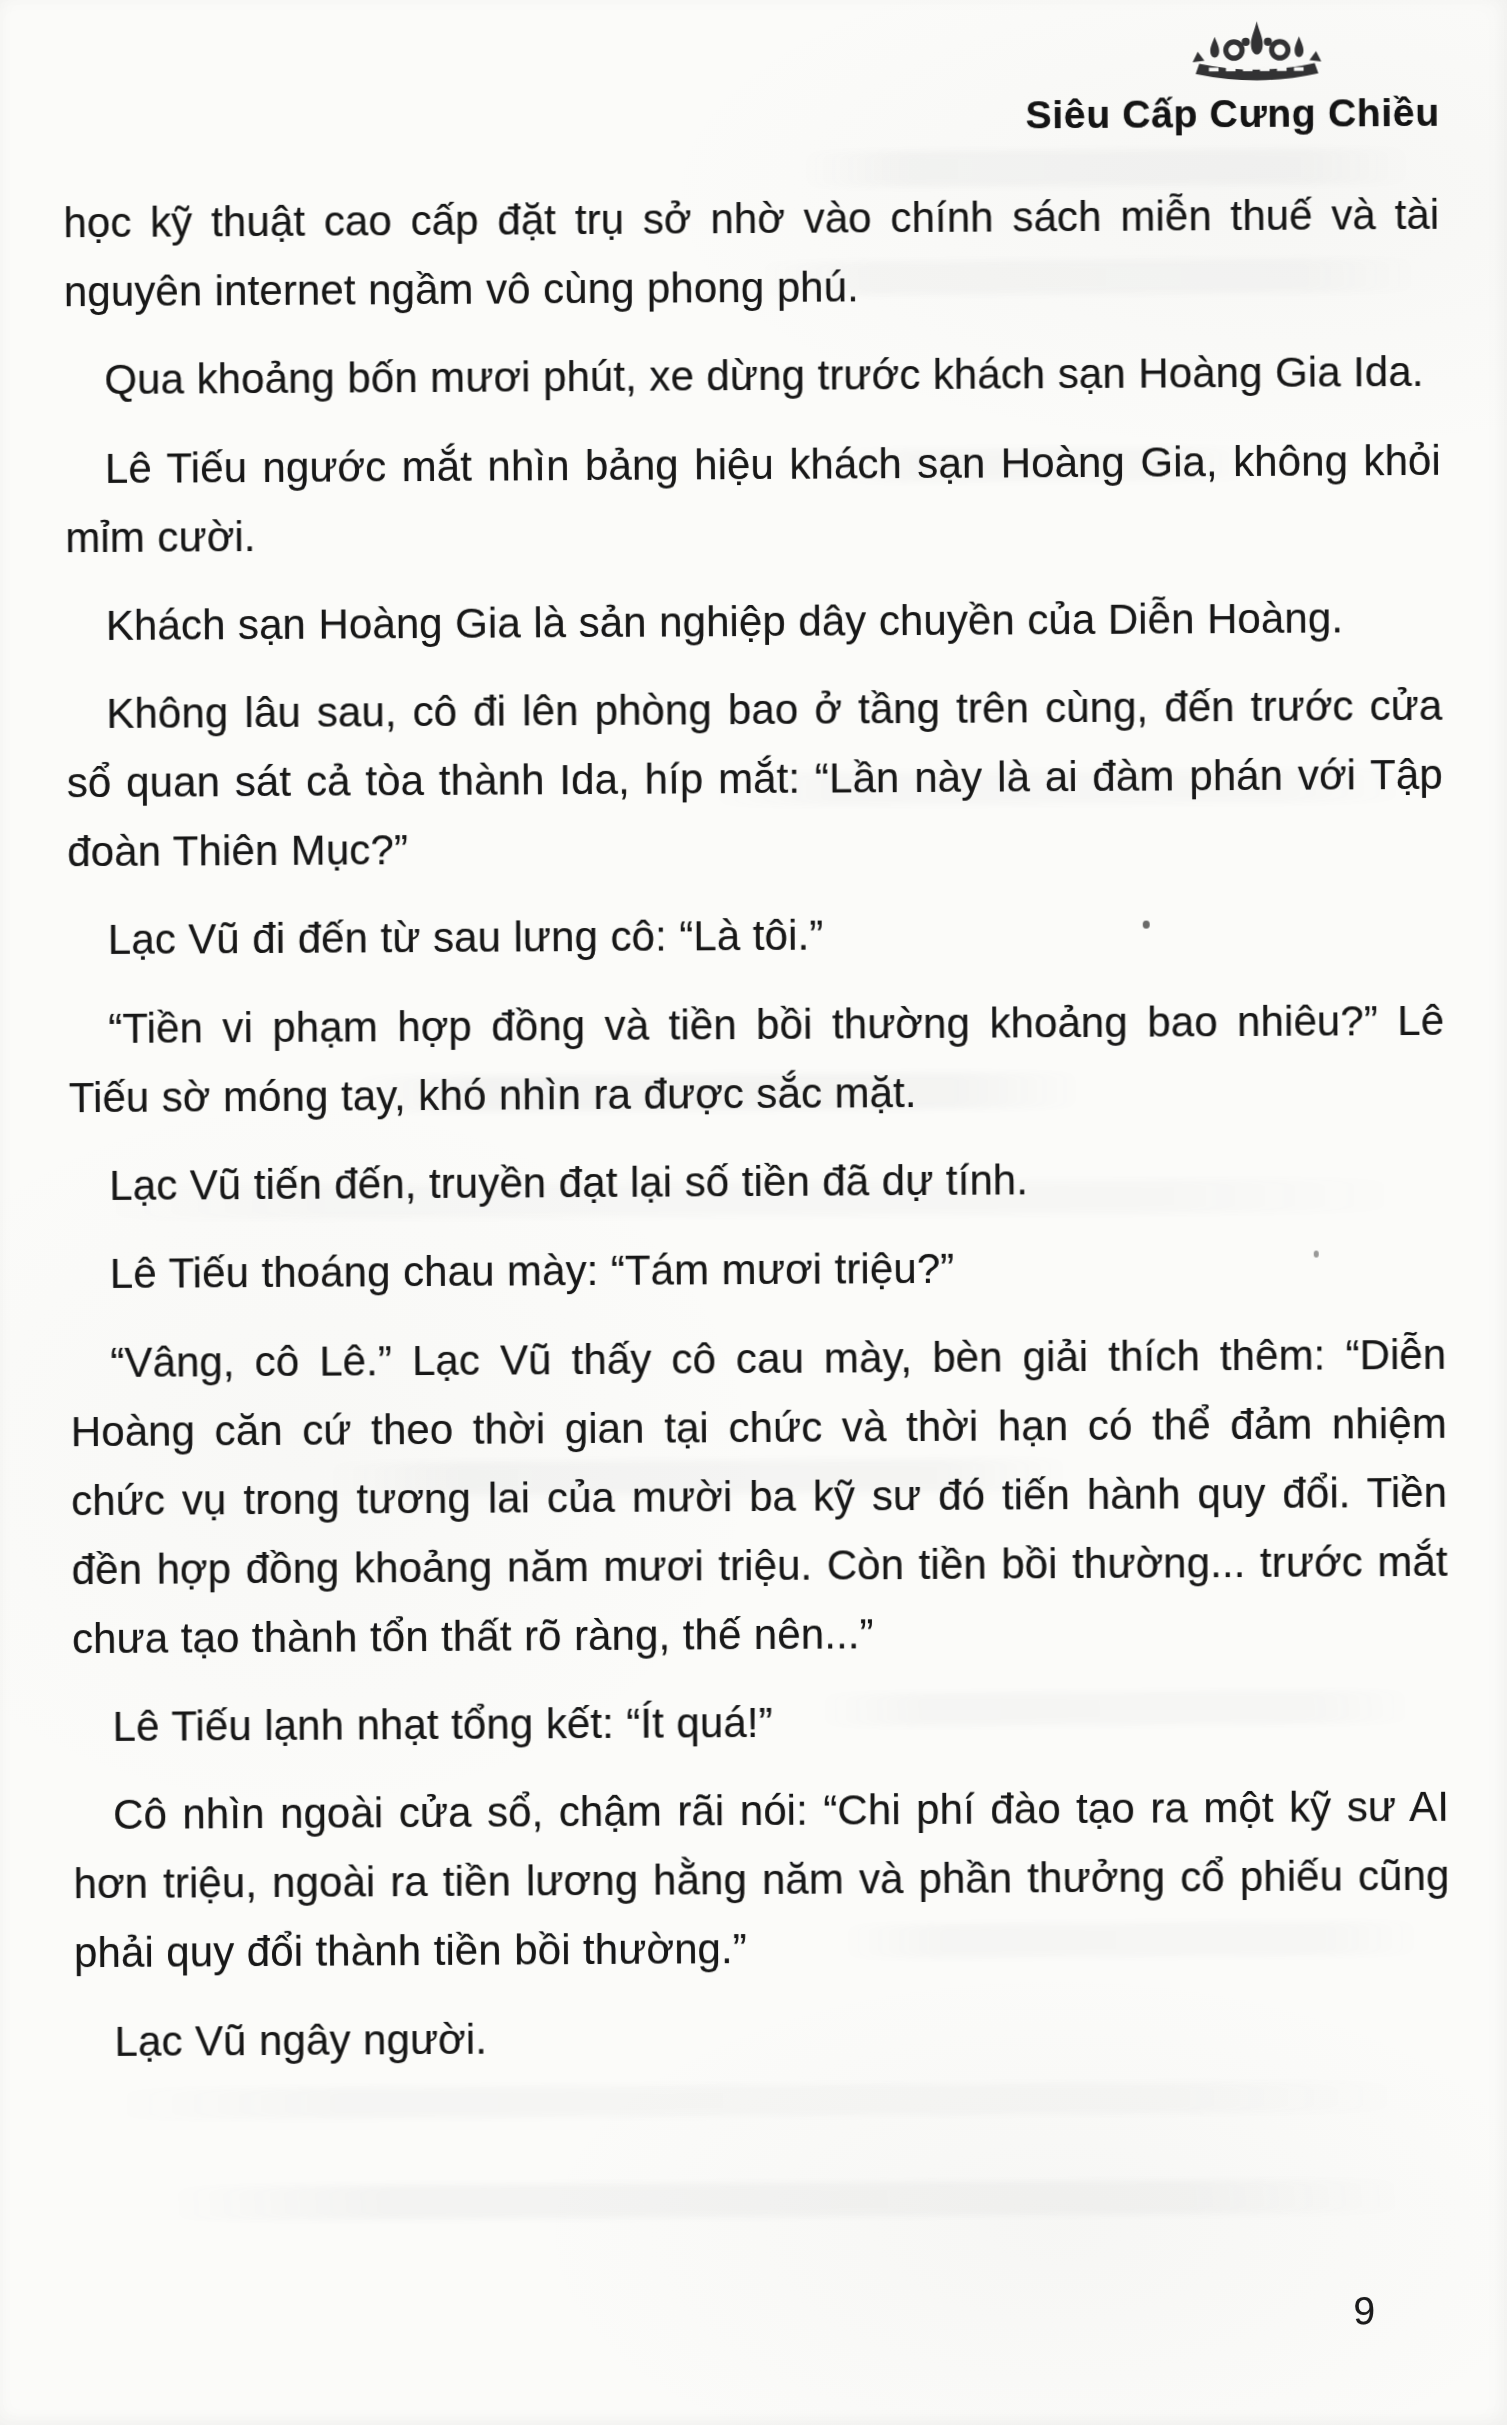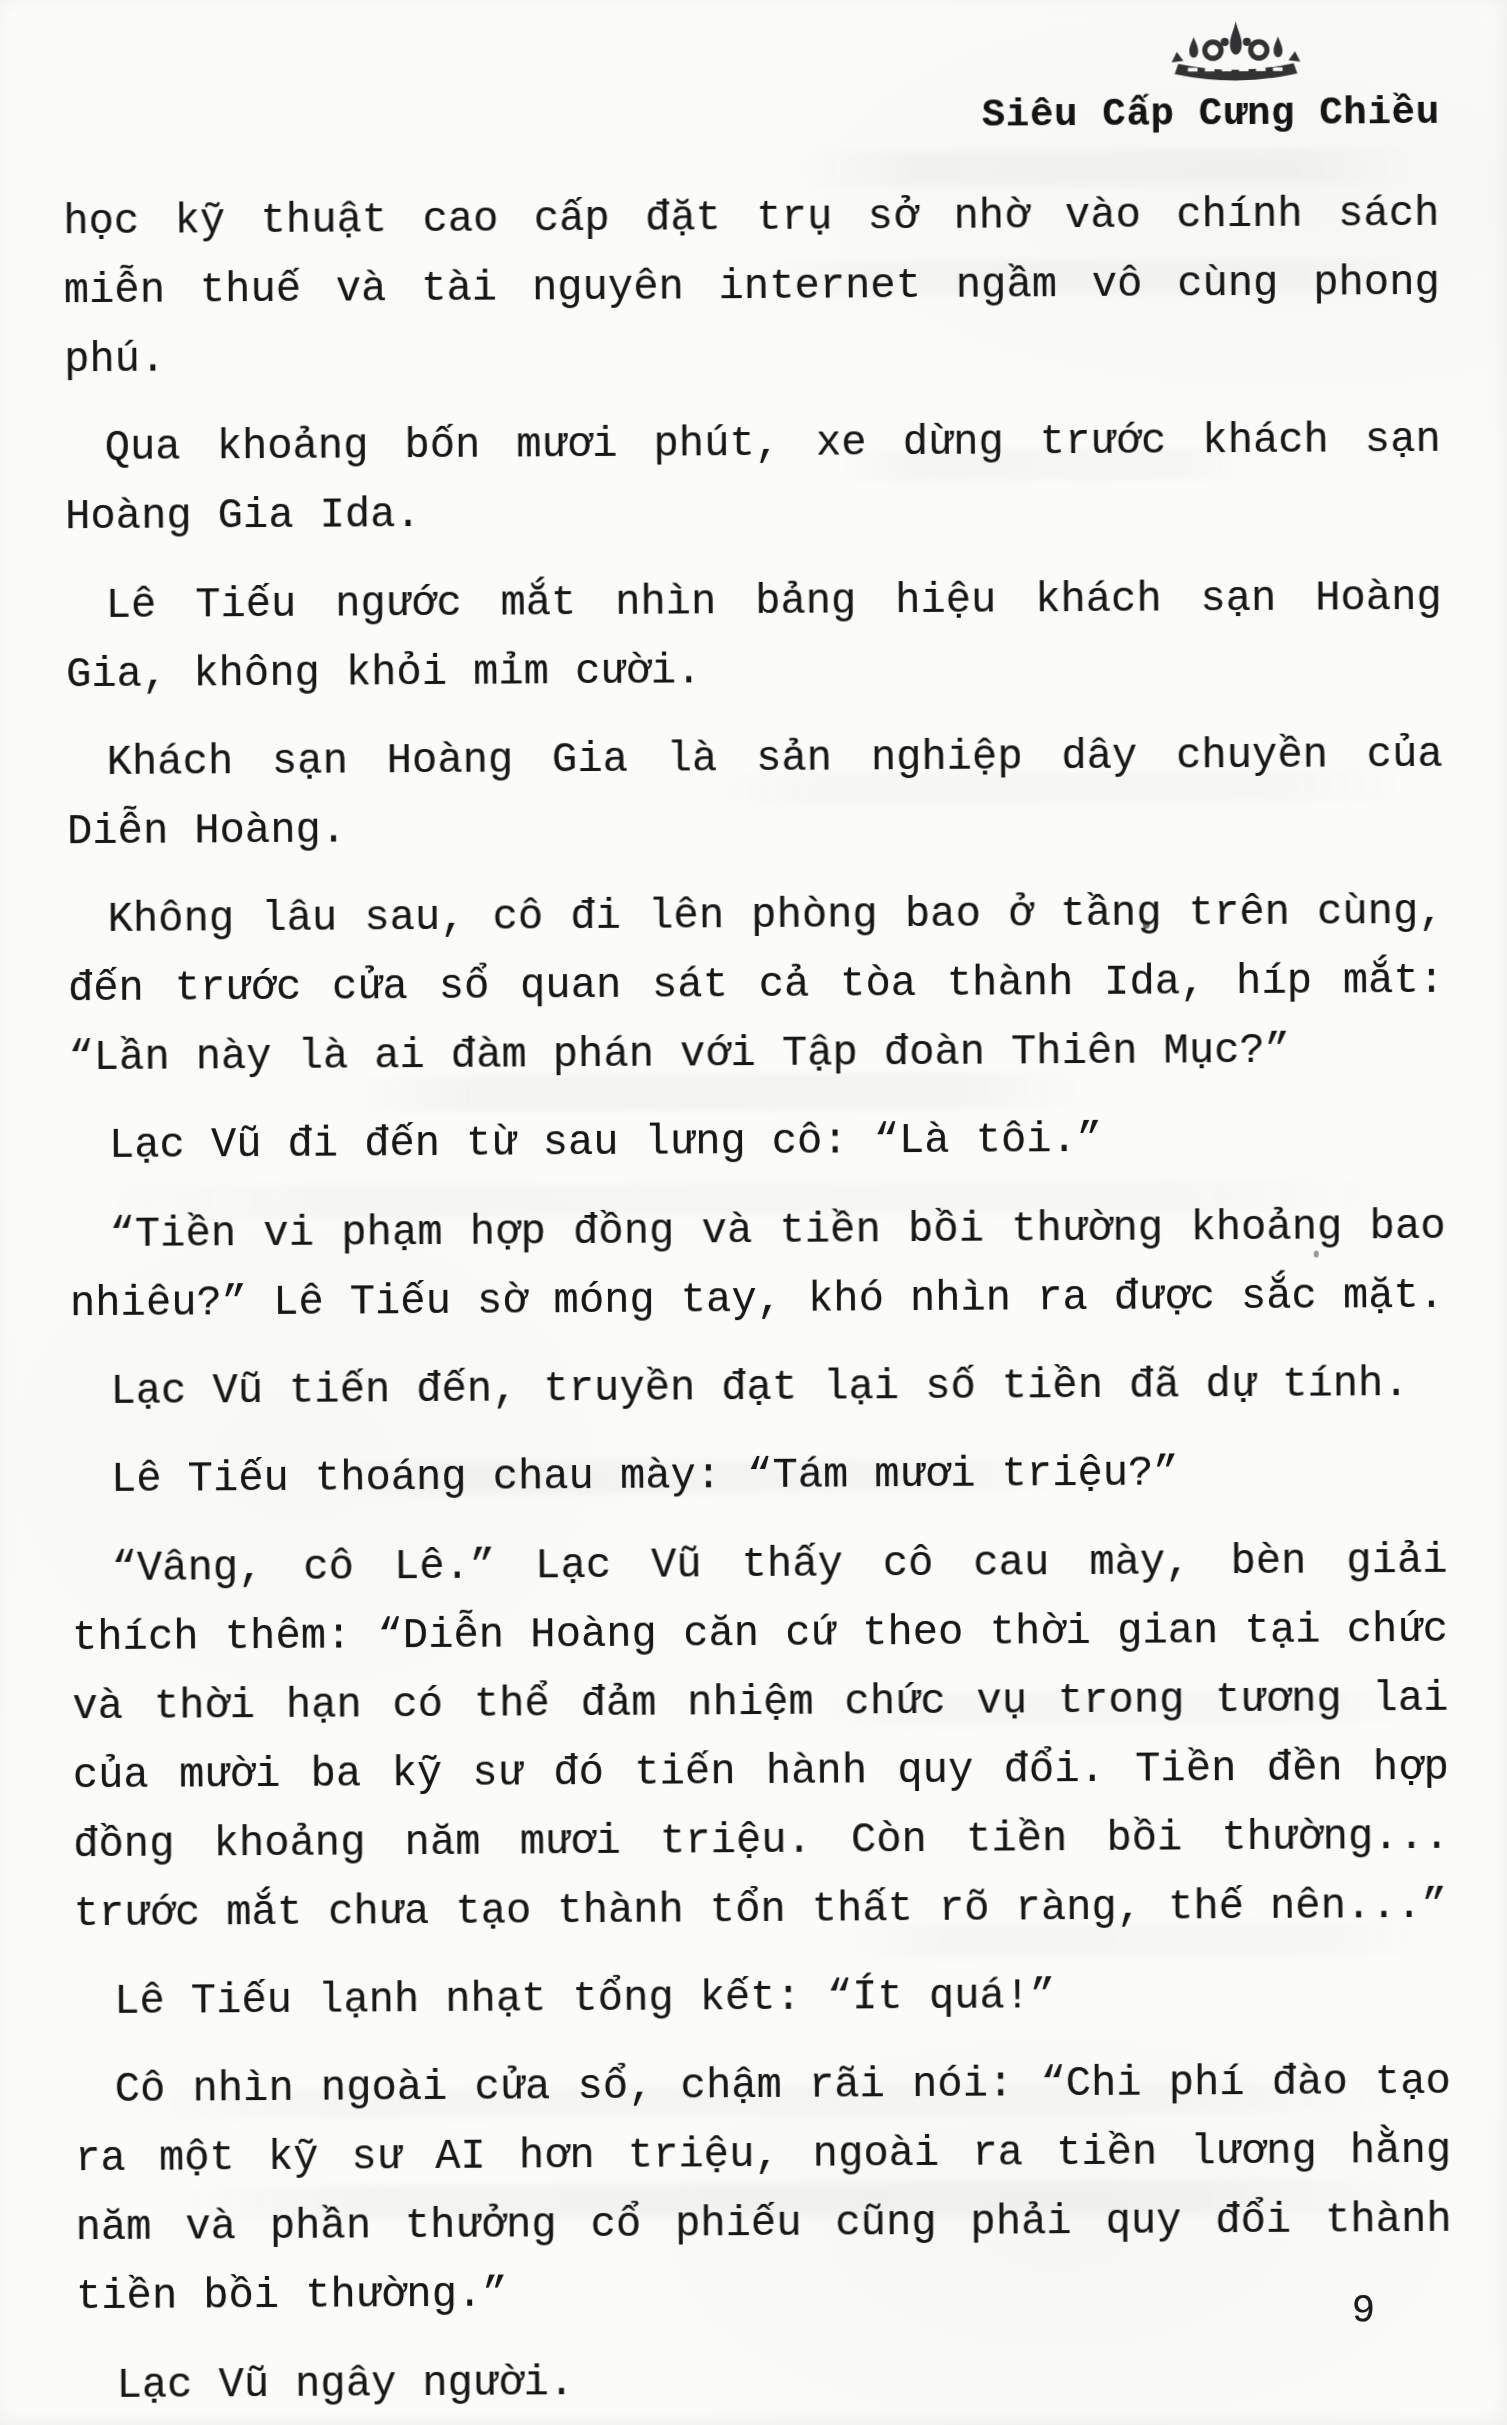--- a/index.html
+++ b/index.html
@@ -11,21 +11,21 @@
     position: relative;
     width: 1507px;
     height: 2426px;
     overflow: hidden;
     background:
       radial-gradient(892px 372px at 85% 8%, rgba(160,160,158,.05), transparent 70%),
       radial-gradient(669px 520px at 20% 60%, rgba(170,170,168,.04), transparent 70%),
       radial-gradient(743px 372px at 70% 92%, rgba(160,160,158,.05), transparent 70%),
       #fbfbf9;
     box-shadow: inset 0 -6px 18px rgba(0,0,0,.03), inset -7.4px 0 21px rgba(0,0,0,.025);
-    font-family: Liberation Mono, monospace;
+    font-family: Liberation Sans, sans-serif;
     color: #191919;
   }
   .rotor {
     position: absolute;
     inset: 0;
     transform: rotate(-0.35deg);
     transform-origin: 50% 40%;
   }
 
   

